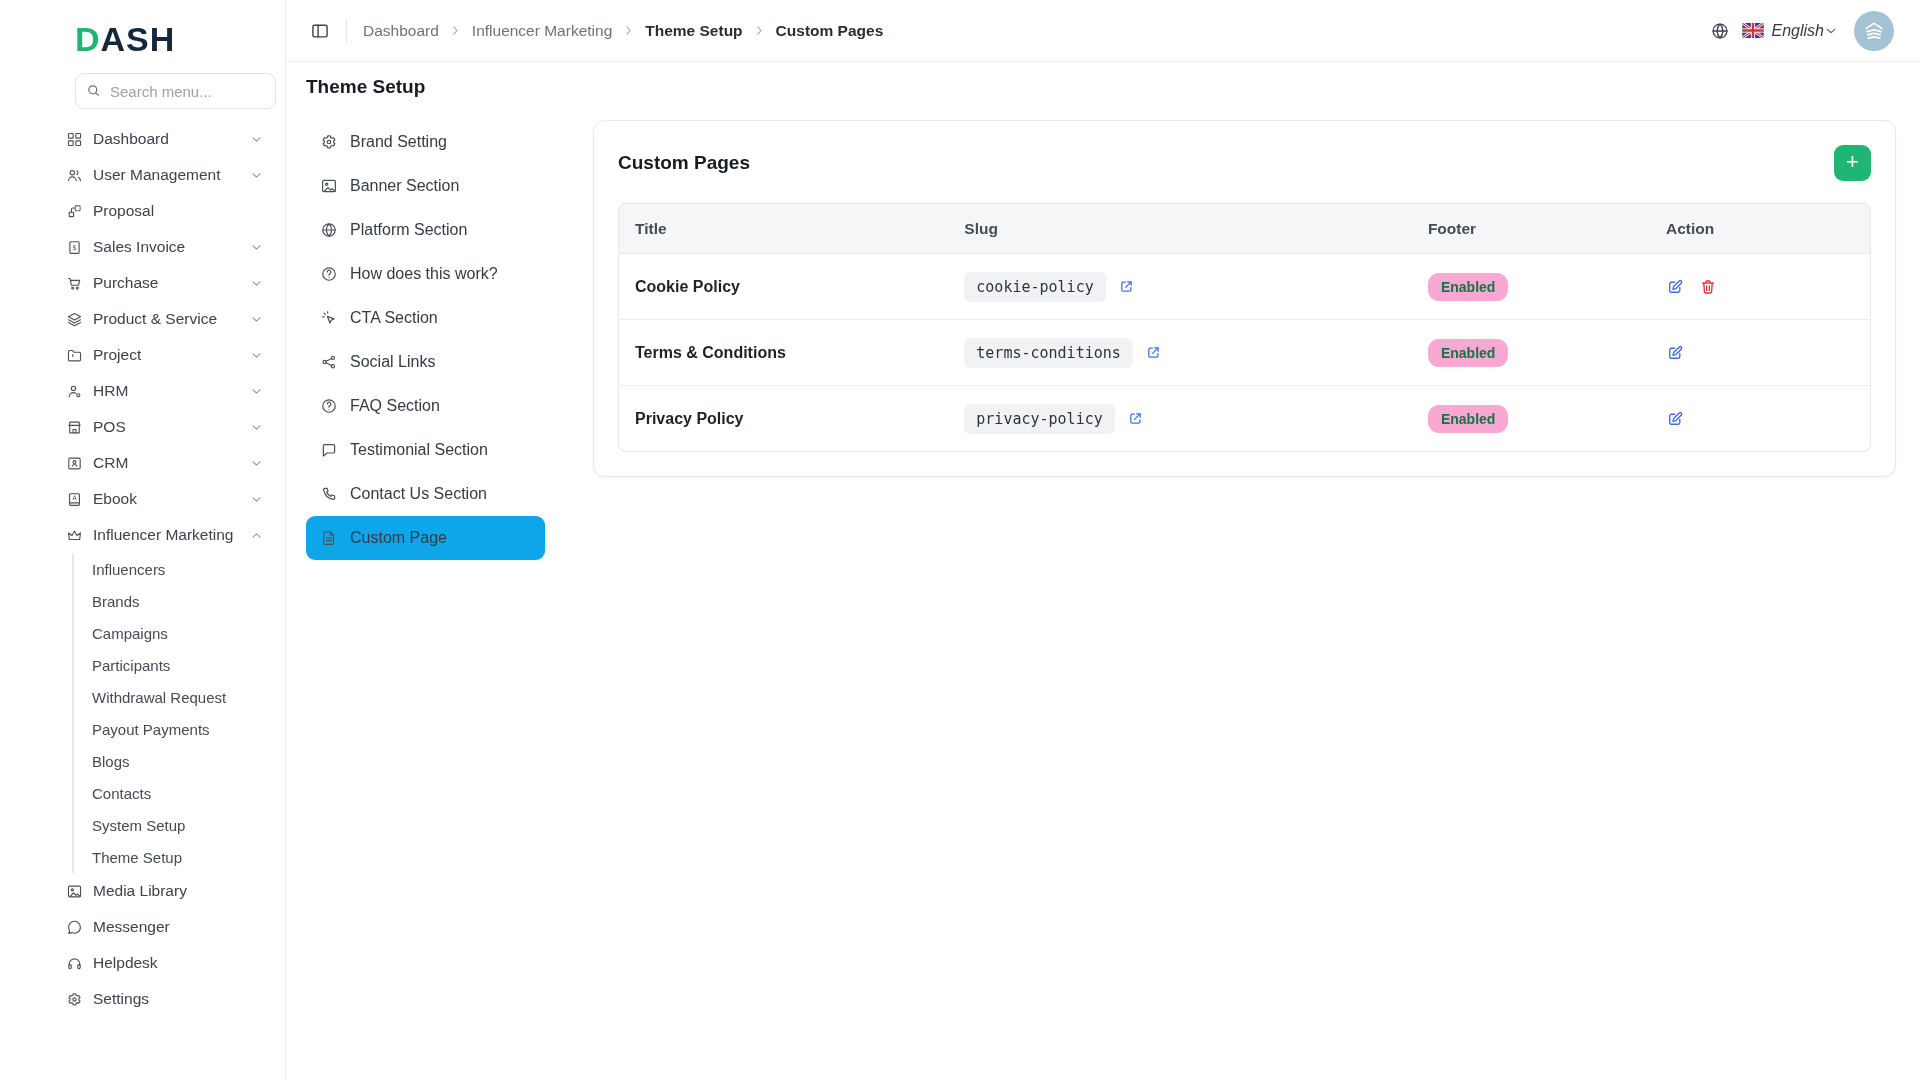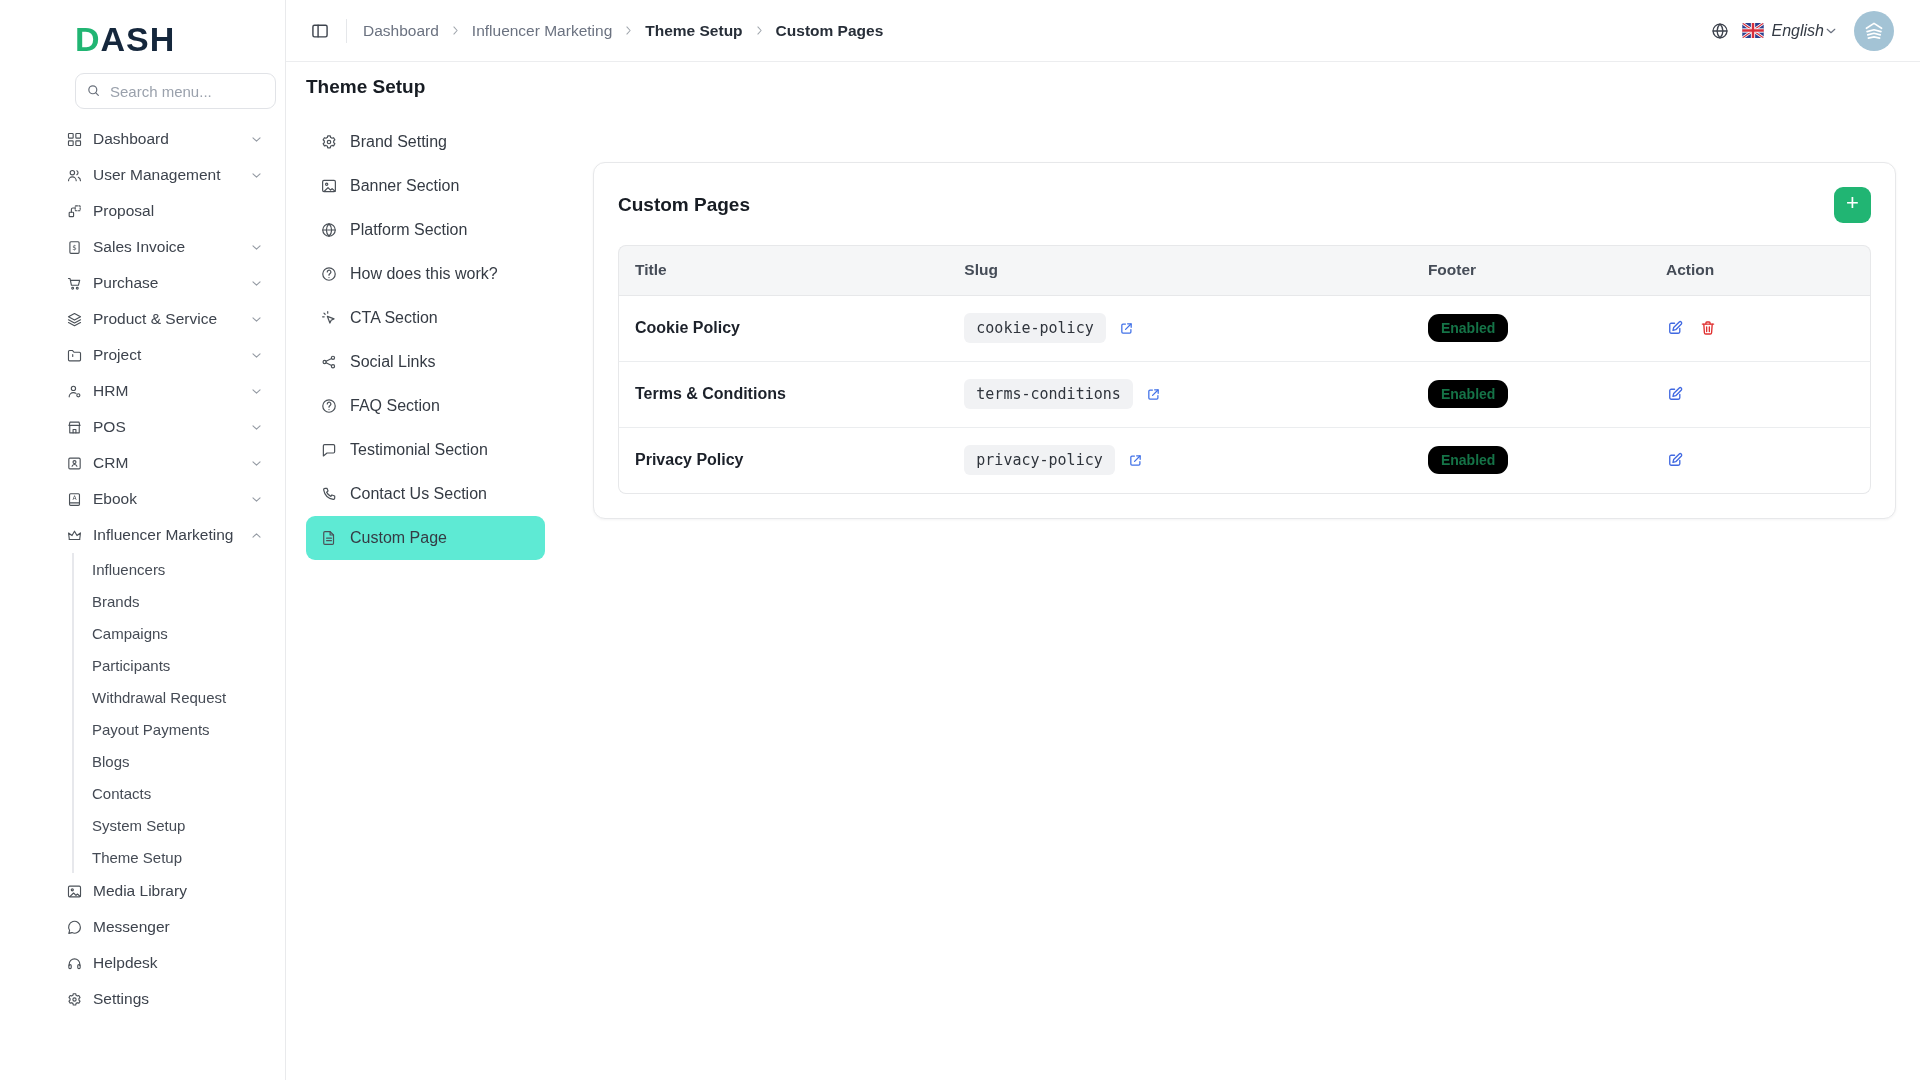--- a/index.html
+++ b/index.html
@@ -45,29 +45,29 @@
   .globe-btn { width:20px; height:20px; color:#3d434d; cursor:pointer; }
   .flag { width:22px; height:15px; border-radius:2px; margin-left:12px; overflow:hidden; }
   .lang { margin-left:8px; font-size:16px; color:#333a44; cursor:pointer; display:flex; align-items:center; gap:0;font-style:italic; }
   .lang .chev { width:14px; height:14px; color:#6b7280; }
   .avatar { width:40px; height:40px; border-radius:50%; background:#a3c3d5; margin-left:16px;
     display:flex; align-items:center; justify-content:center; cursor:pointer; }
   .avatar svg { width:26px; height:26px; }
 
   .content { flex:1 1 auto; padding:14px 24px 0 20px; overflow:hidden; }
   .page-title { font-size:19px; font-weight:bold; color:#171c23; margin-bottom:22px; }
-  .content-row { display:flex; align-items:center; }
+  .content-row { display:flex; align-items:flex-start; }
 
   
   .theme-menu { width:239px; min-width:239px; list-style:none; }
   .tm-item { display:flex; align-items:center; height:44px; padding:0 14px; border-radius:9px;
     font-size:16px; color:#353b44; cursor:pointer; }
   .tm-item .ic { width:18px; height:18px; min-width:18px; color:#4b5158; }
   .tm-item .lbl { margin-left:12px; font-weight:500; white-space:nowrap; }
-  .tm-item.active { background:#5eead4; }
+  .tm-item.active { background:#0ea5e9; }
 
   
   .card { flex:1 1 auto; margin-left:48px; background:#fff; border:1px solid #e7e8ea;
     border-radius:12px; box-shadow:0 1px 3px rgba(16,24,40,.05); padding:24px;
     min-height:354px; }
   .card-head { display:flex; align-items:center; justify-content:space-between; margin-bottom:22px; }
   .card-title { font-size:19px; font-weight:bold; color:#171c23; }
   .add-btn { width:37px; height:36px; background:#21b573; border:none; border-radius:9px;
     color:#fff; font-size:22px; line-height:1; cursor:pointer; display:flex; align-items:center;
     justify-content:center; font-family:inherit; padding-bottom:3px; }
@@ -82,21 +82,21 @@
   table.cp td:last-child { border-right:1px solid #e7e8ea; }
   table.cp tr:last-child td { border-bottom:1px solid #e7e8ea; }
   table.cp tr:last-child td:first-child { border-bottom-left-radius:8px; }
   table.cp tr:last-child td:last-child { border-bottom-right-radius:8px; }
 
   .row-title { font-weight:bold; color:#1c212a; font-size:16px; }
   .slug-wrap { display:flex; align-items:center; gap:12px; }
   .slug-chip { font-family:"DejaVu Sans Mono","Liberation Mono",monospace; font-size:15px;
     color:#2f343c; background:#f1f2f4; border-radius:6px; padding:6px 12px; }
   .link-btn { width:17px; height:17px; color:#4272e8; cursor:pointer; }
-  .badge { display:inline-block; background:#000000; color:#157347; font-size:14px; font-weight:bold;
+  .badge { display:inline-block; background:#f9a8d4; color:#157347; font-size:14px; font-weight:bold;
     padding:6px 13px; border-radius:11px; }
   .actions { display:flex; align-items:center; gap:15px; }
   .act { width:18px; height:18px; cursor:pointer; background:none; border:none; padding:0; }
   .act.edit { color:#4169e1; }
   .act.del { color:#e03131; }
   .act svg { width:18px; height:18px; display:block; }
 
   svg.ic, svg { display:block; }
 </style>
 </head>

